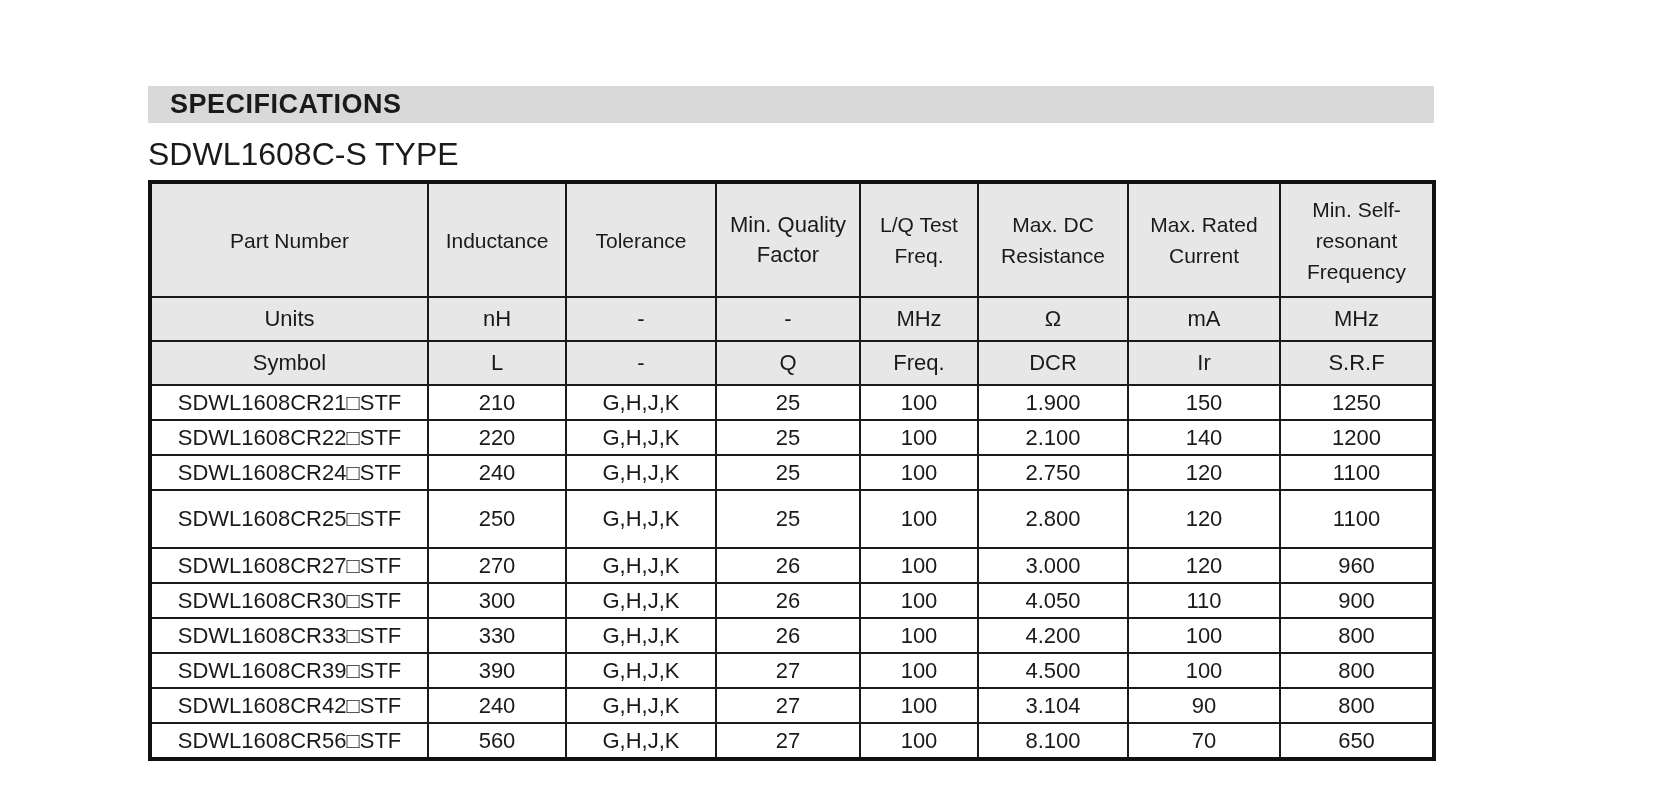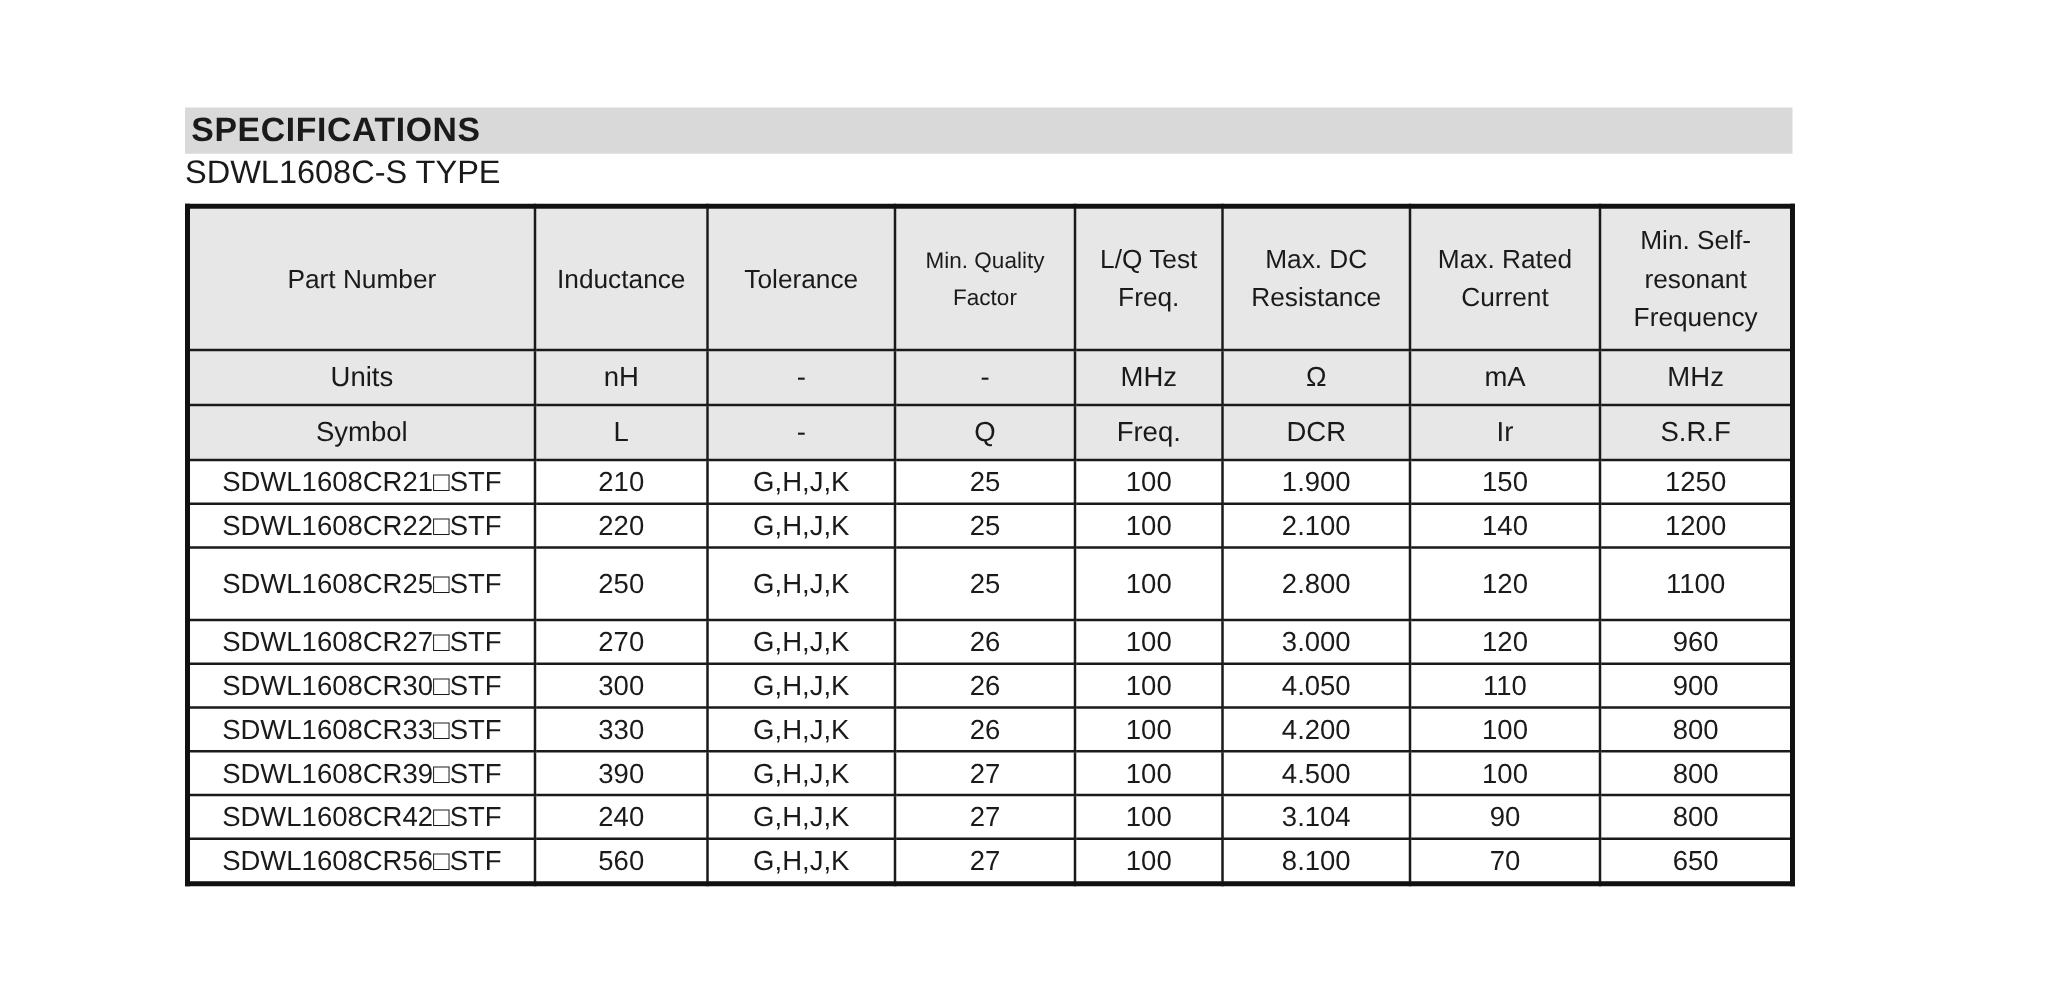--- a/index.html
+++ b/index.html
@@ -16,29 +16,30 @@
     position: absolute;
     left: 148px;
     top: 86px;
     width: 1286px;
   }
   .title-bar {
     background: #d9d9d9;
     height: 37px;
     display: flex;
     align-items: center;
-    padding-left: 5px;
+    padding-left: 22px;
   }
   .title-bar .title-text {
     font-size: 27px;
     font-weight: bold;
     letter-spacing: 0.5px;
   }
   .subtitle {
-    font-size: 26px;
+    margin-top: 17px;
+    font-size: 32px;
     line-height: 28px;
   }
   table.spec-table {
     border-collapse: collapse;
     table-layout: fixed;
     width: 1286px;
     margin-top: 12px;
     border: 4px solid #111111;
   }
   .spec-table th, .spec-table td {
@@ -51,21 +52,21 @@
   }
   .spec-table thead th, .spec-table thead td {
     background: #e7e7e7;
   }
   tr.col-header-row th {
     height: 112px;
     font-size: 21px;
     line-height: 31px;
   }
   tr.col-header-row th.small-header {
-    font-size: 18px;
+    font-size: 22px;
     line-height: 30px;
   }
   tr.units-row td, tr.symbol-row td {
     height: 42px;
     font-size: 22px;
   }
   .spec-table tbody td {
     height: 33px;
     font-size: 22px;
     background: #ffffff;
@@ -142,20 +143,30 @@
         <tr>
       <td>SDWL1608CR22□STF</td>
       <td>220</td>
       <td>G,H,J,K</td>
       <td>25</td>
       <td>100</td>
       <td>2.100</td>
       <td>140</td>
       <td>1200</td>
     </tr>
+        <tr>
+      <td>SDWL1608CR24□STF</td>
+      <td>240</td>
+      <td>G,H,J,K</td>
+      <td>25</td>
+      <td>100</td>
+      <td>2.750</td>
+      <td>120</td>
+      <td>1100</td>
+    </tr>
         <tr class="tall">
       <td>SDWL1608CR25□STF</td>
       <td>250</td>
       <td>G,H,J,K</td>
       <td>25</td>
       <td>100</td>
       <td>2.800</td>
       <td>120</td>
       <td>1100</td>
     </tr>

